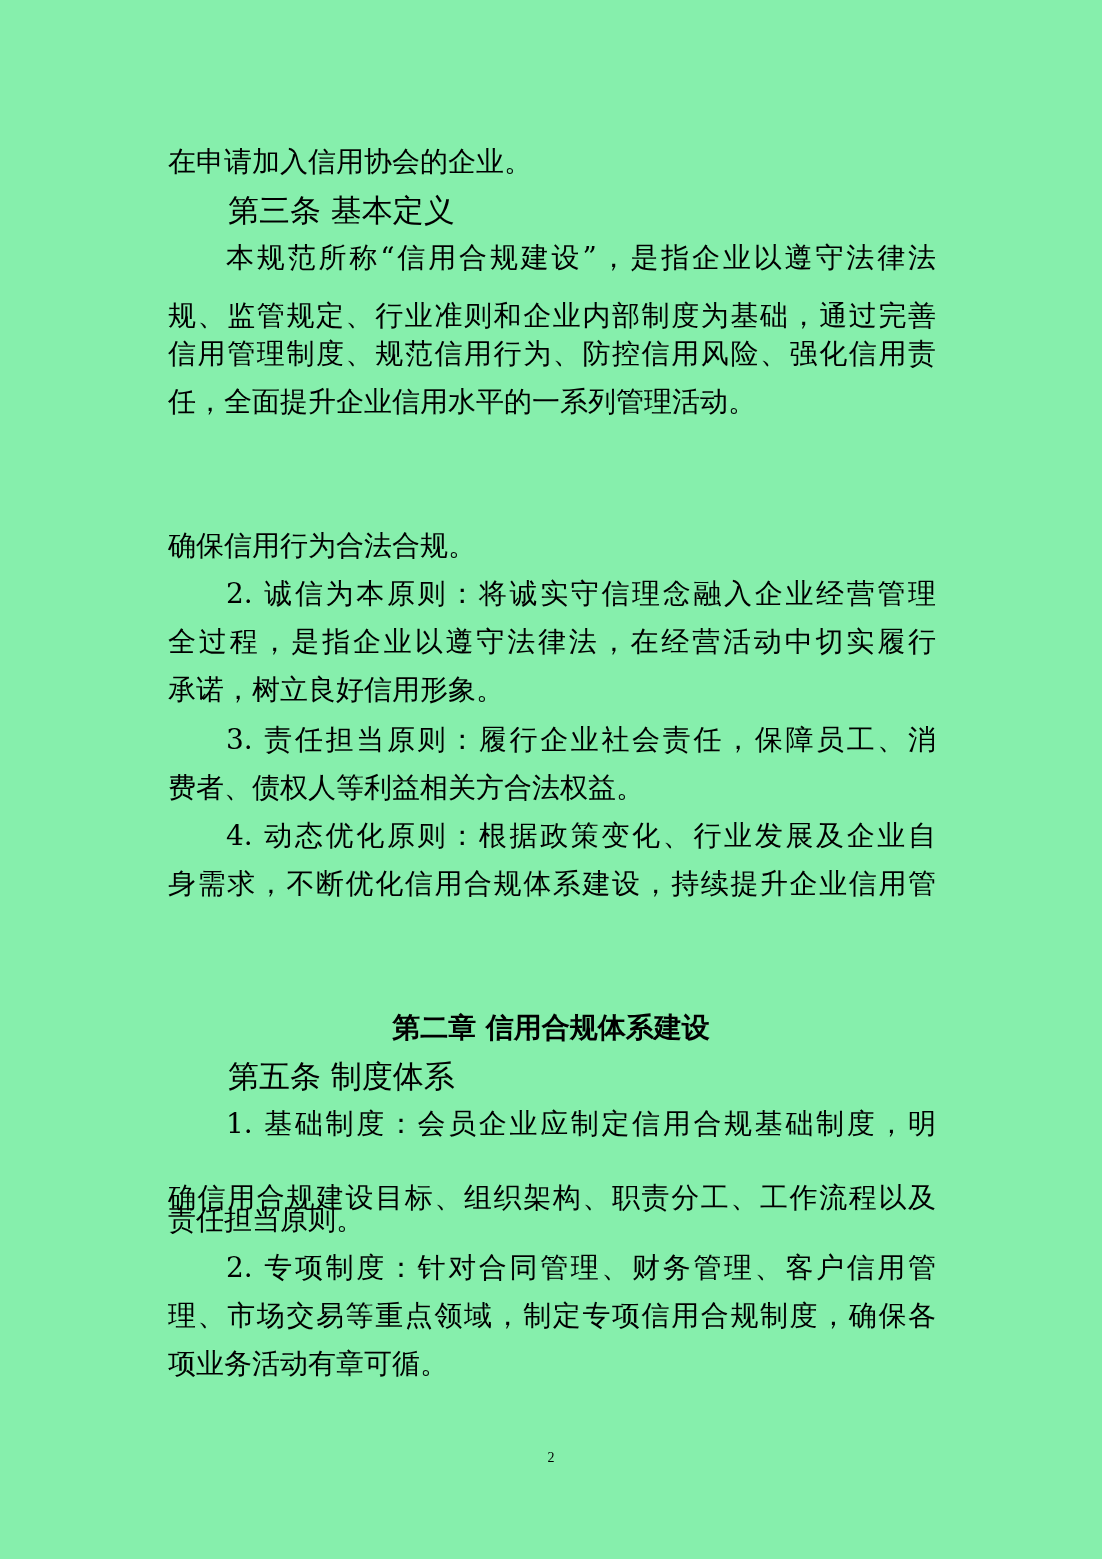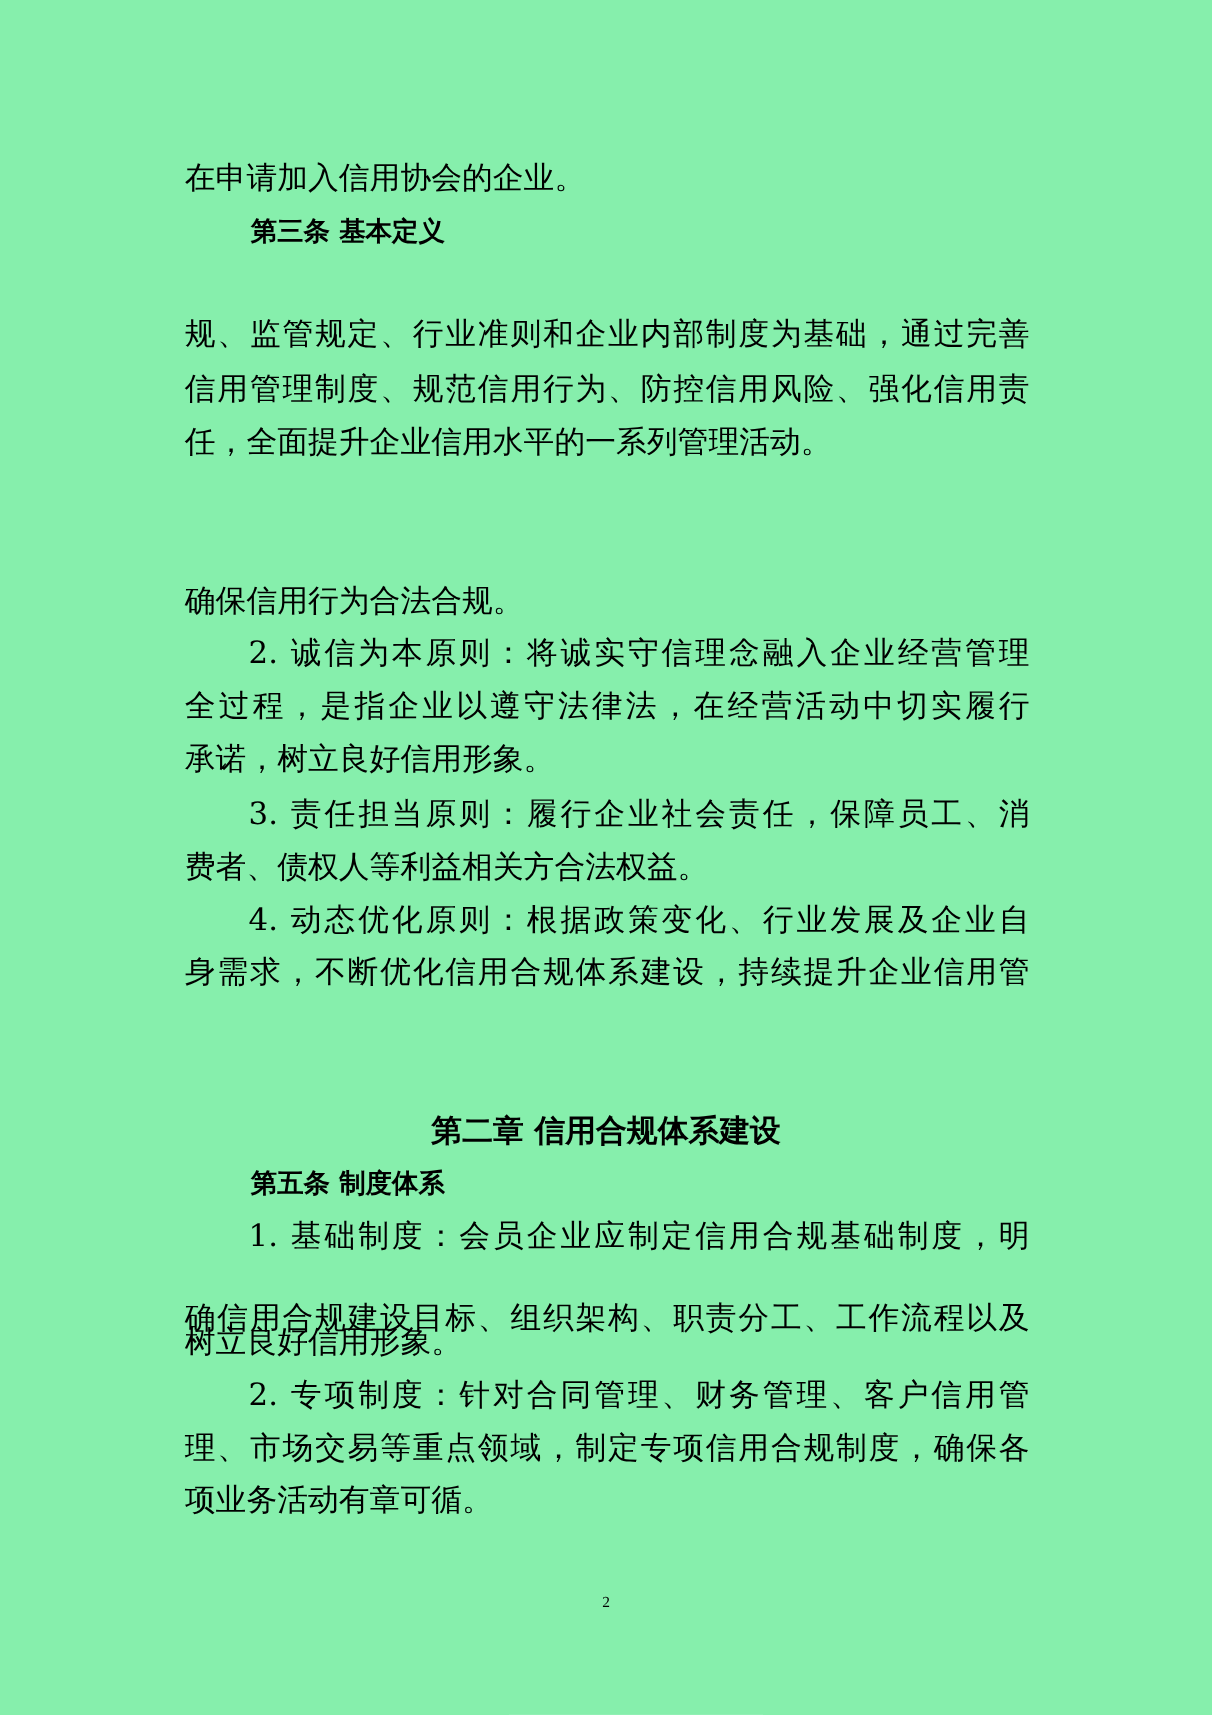--- a/index.html
+++ b/index.html
@@ -41,22 +41,22 @@
     }
     .line.indent {
       left: 226px;
       width: 710px;
     }
     .heading {
       position: absolute;
       left: 228px;
       height: 48px;
       line-height: 48px;
-      font-size: 24px;
-      font-weight: bold;
+      font-size: 31px;
+      font-weight: normal;
       font-family: "DejaVu Sans", "Liberation Sans", sans-serif;
       white-space: nowrap;
     }
     .chapter {
       position: absolute;
       left: 0;
       width: 1102px;
       text-align: center;
       height: 48px;
       line-height: 48px;
@@ -77,21 +77,22 @@
     }
   </style>
 </head>
 <body>
 
 <div class="page">
 
   <div class="line last" style="top:138px;">在申请加入信用协会的企业。</div>
 
   <div class="heading" style="top:186px;">第三条  基本定义</div>
-  <div class="line" style="top:280px;">规、监管规定、行业准则和企业内部制度为基础，通过完善</div>
+  <div class="line indent" style="top:234px;">本规范所称“信用合规建设”，是指企业以遵守法律法</div>
+  <div class="line" style="top:292px;">规、监管规定、行业准则和企业内部制度为基础，通过完善</div>
   <div class="line" style="top:330px;">信用管理制度、规范信用行为、防控信用风险、强化信用责</div>
   <div class="line last" style="top:378px;">任，全面提升企业信用水平的一系列管理活动。</div>
 
 
   <div class="line last" style="top:522px;">确保信用行为合法合规。</div>
 
   <div class="line indent" style="top:570px;">2. 诚信为本原则：将诚实守信理念融入企业经营管理</div>
   <div class="line" style="top:618px;">全过程，是指企业以遵守法律法，在经营活动中切实履行</div>
   <div class="line last" style="top:666px;">承诺，树立良好信用形象。</div>
 
@@ -100,21 +101,21 @@
 
   <div class="line indent" style="top:812px;">4. 动态优化原则：根据政策变化、行业发展及企业自</div>
   <div class="line" style="top:860px;">身需求，不断优化信用合规体系建设，持续提升企业信用管</div>
 
   <div class="chapter" style="top:1004px;">第二章  信用合规体系建设</div>
 
   <div class="heading" style="top:1052px;">第五条  制度体系</div>
 
   <div class="line indent" style="top:1100px;">1. 基础制度：会员企业应制定信用合规基础制度，明</div>
   <div class="line" style="top:1148px;margin-top:26px;">确信用合规建设目标、组织架构、职责分工、工作流程以及</div>
-  <div class="line last" style="top:1196px;">树立良好信用形象。</div>
+  <div class="line last" style="top:1196px;">责任担当原则。</div>
 
   <div class="line indent" style="top:1244px;">2. 专项制度：针对合同管理、财务管理、客户信用管</div>
   <div class="line" style="top:1292px;">理、市场交易等重点领域，制定专项信用合规制度，确保各</div>
   <div class="line last" style="top:1340px;">项业务活动有章可循。</div>
 
   <div class="page-number">2</div>
 
 </div>
 
 </body></html>

